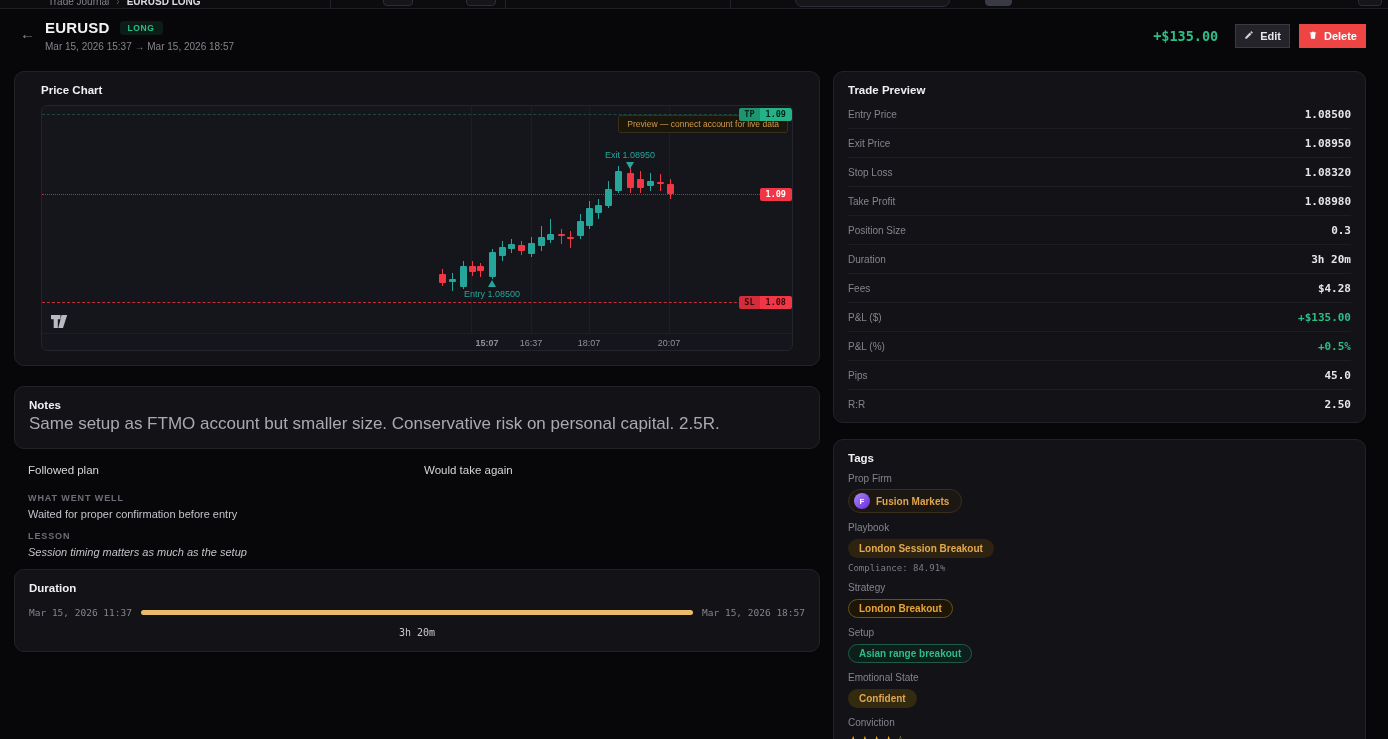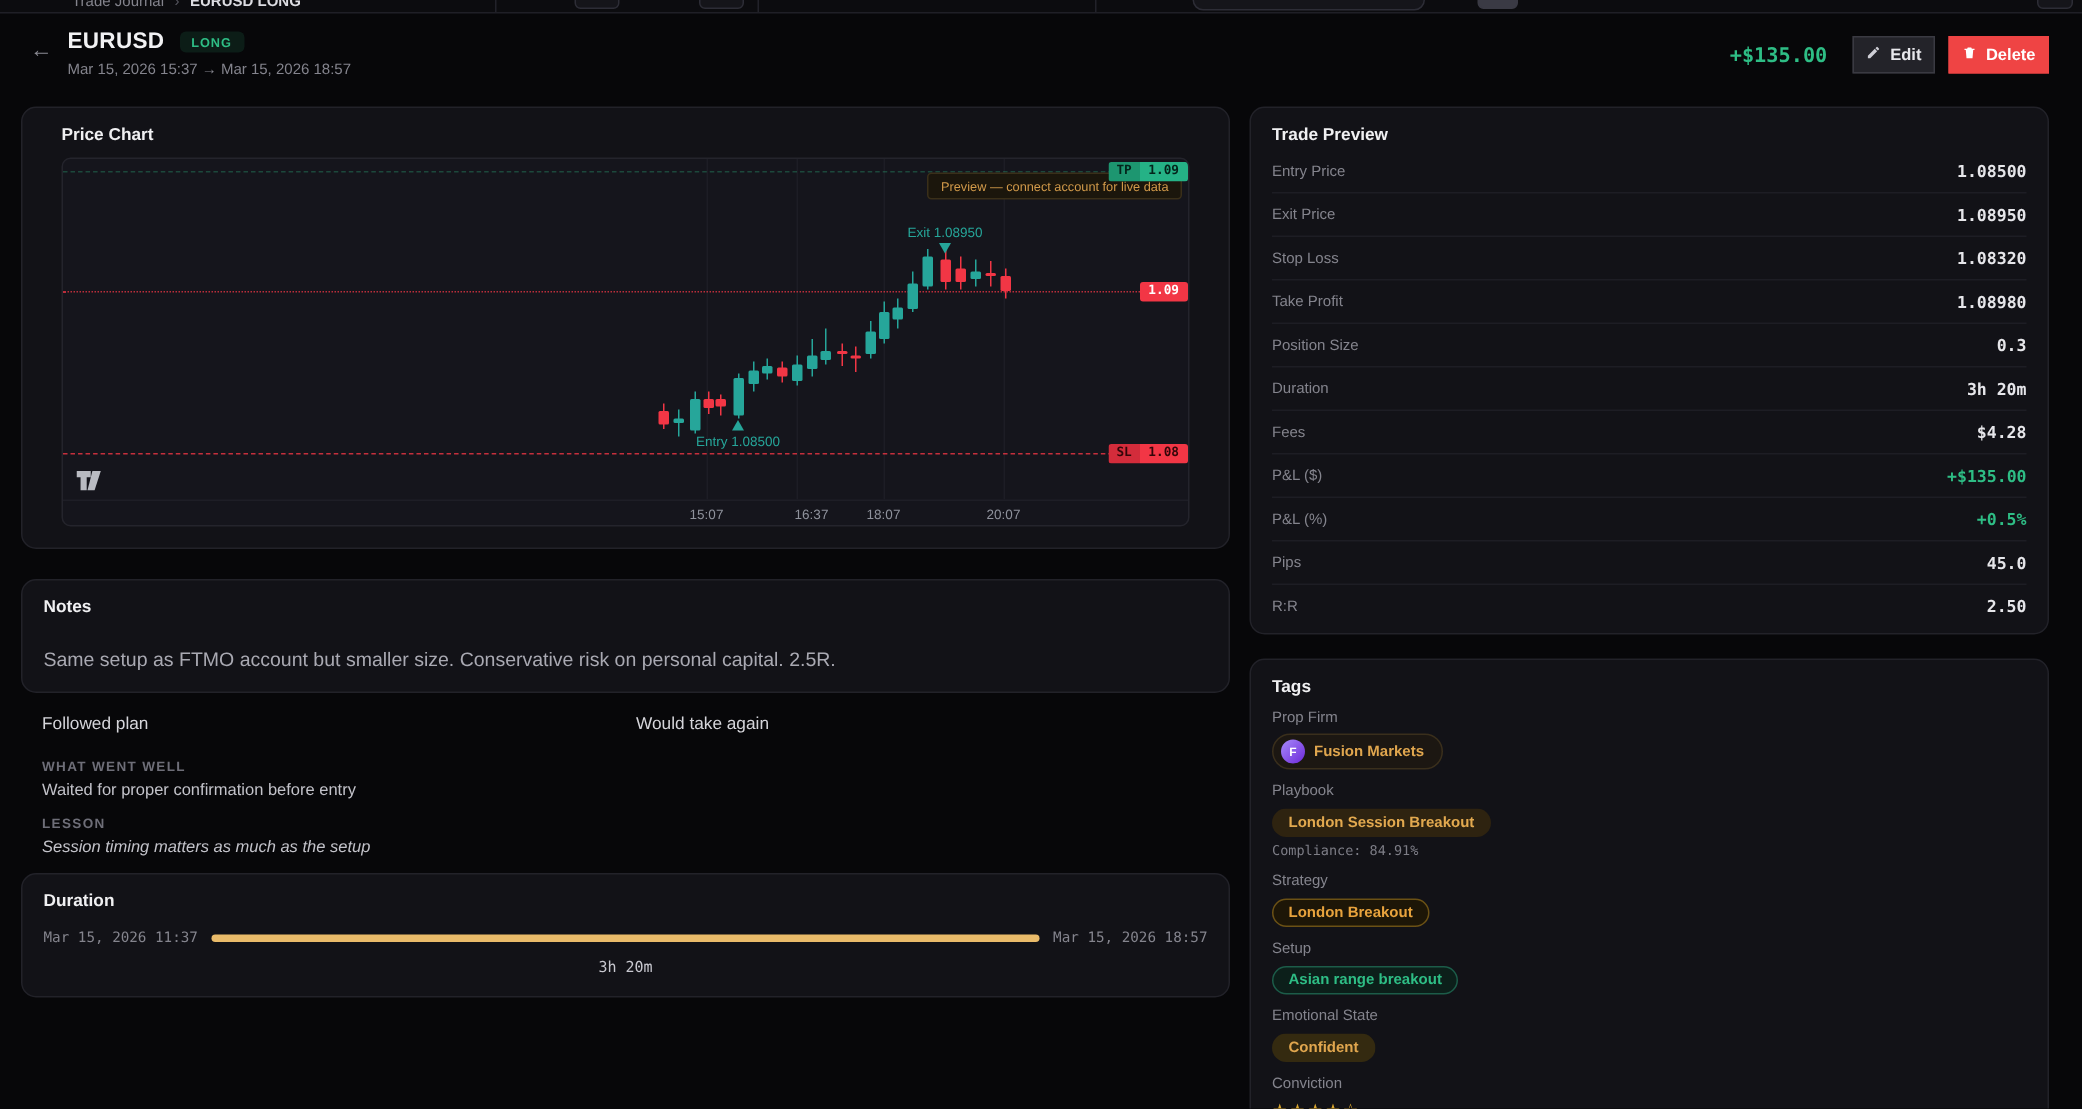--- a/index.html
+++ b/index.html
@@ -64,21 +64,21 @@
   .mk-label { position:absolute; width:120px; text-align:center; font-size:9px; color:#26a69a; }
   .mk-arrow { position:absolute; width:0; height:0; border-left:4px solid transparent; border-right:4px solid transparent; }
   .mk-up   { border-bottom:7px solid #26a69a; }
   .mk-down { border-top:7px solid #26a69a; }
   .tv-logo { position:absolute; left:9px; top:208px; opacity:.92; cursor:pointer; }
   .time-axis { position:absolute; left:0; right:0; top:228px; height:18px; }
   .tlabel { position:absolute; top:4px; width:40px; text-align:center; font-size:9px; color:#8f929c; }
 
   
   .notes-panel { margin-top:20px; padding:12px 14px 14px; }
-  .notes-body { margin-top:21px; font-size:13px; color:#a9a9b2; }
+  .notes-body { margin-top:3px; font-size:17px; color:#a9a9b2; }
 
   
   .reflection { margin:14px 0 0 14px; }
   .mini-label { font-size:9px; font-weight:bold; letter-spacing:.9px; color:#6e6e78; text-transform:uppercase; }
   .exec-row { display:flex; align-items:center; gap:9px; }
   .stars { font-size:11.5px; color:#d9a62e; letter-spacing:2px; }
   .flags-row { display:grid; grid-template-columns:1fr 1fr; margin:15px 0 17px; font-size:11.5px; color:#d5d5da; }
   .refl-text { font-size:11px; color:#c2c2c9; margin:5px 0 11px; }
   .italic { font-style:italic; }
 
@@ -237,22 +237,22 @@
               <div class="wick r" style="left: 618px; top: 68px; height: 17px;"></div>
               <div class="cbody r" style="left: 615px; top: 76px; height: 2px;"></div>
               <div class="wick r" style="left: 628px; top: 73px; height: 20px;"></div>
               <div class="cbody r" style="left: 625px; top: 78px; height: 10px;"></div>
               <div class="mk-arrow mk-up" style="left: 446px; top: 174px;"></div>
               <div class="mk-label" style="left: 390px; top: 183px;">Entry 1.08500</div>
               <div class="mk-arrow mk-down" style="left: 584px; top: 56px;"></div>
               <div class="mk-label" style="left: 528px; top: 44px;">Exit 1.08950</div>
             </div>
           <div class="time-axis" id="time-axis">
-              <div class="tlabel" style="left: 409px;">15:07</div>
-              <div class="tlabel" style="left: 479px;">16:37</div>
+              <div class="tlabel" style="left: 425px; font-weight: bold;">15:07</div>
+              <div class="tlabel" style="left: 469px;">16:37</div>
               <div class="tlabel" style="left: 527px;">18:07</div>
               <div class="tlabel" style="left: 607px;">20:07</div>
             </div>
         </div>
       </div>
 
       <div class="panel notes-panel">
         <div class="panel-title">Notes</div>
         <div class="notes-body">Same setup as FTMO account but smaller size. Conservative risk on personal capital. 2.5R.</div>
       </div>

